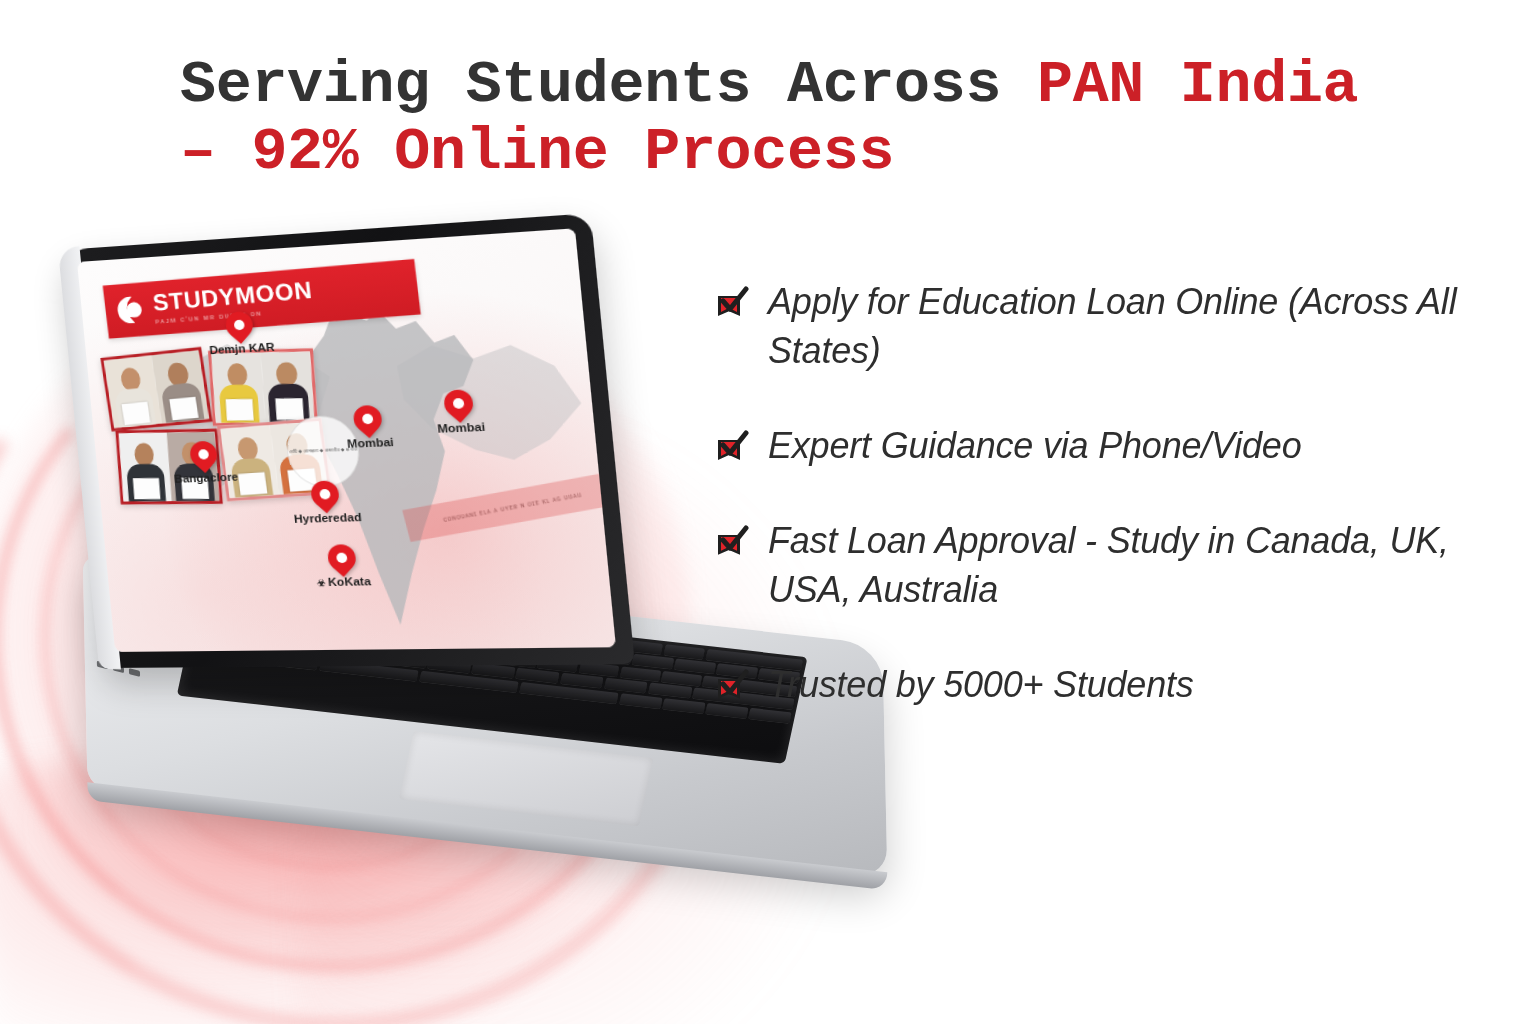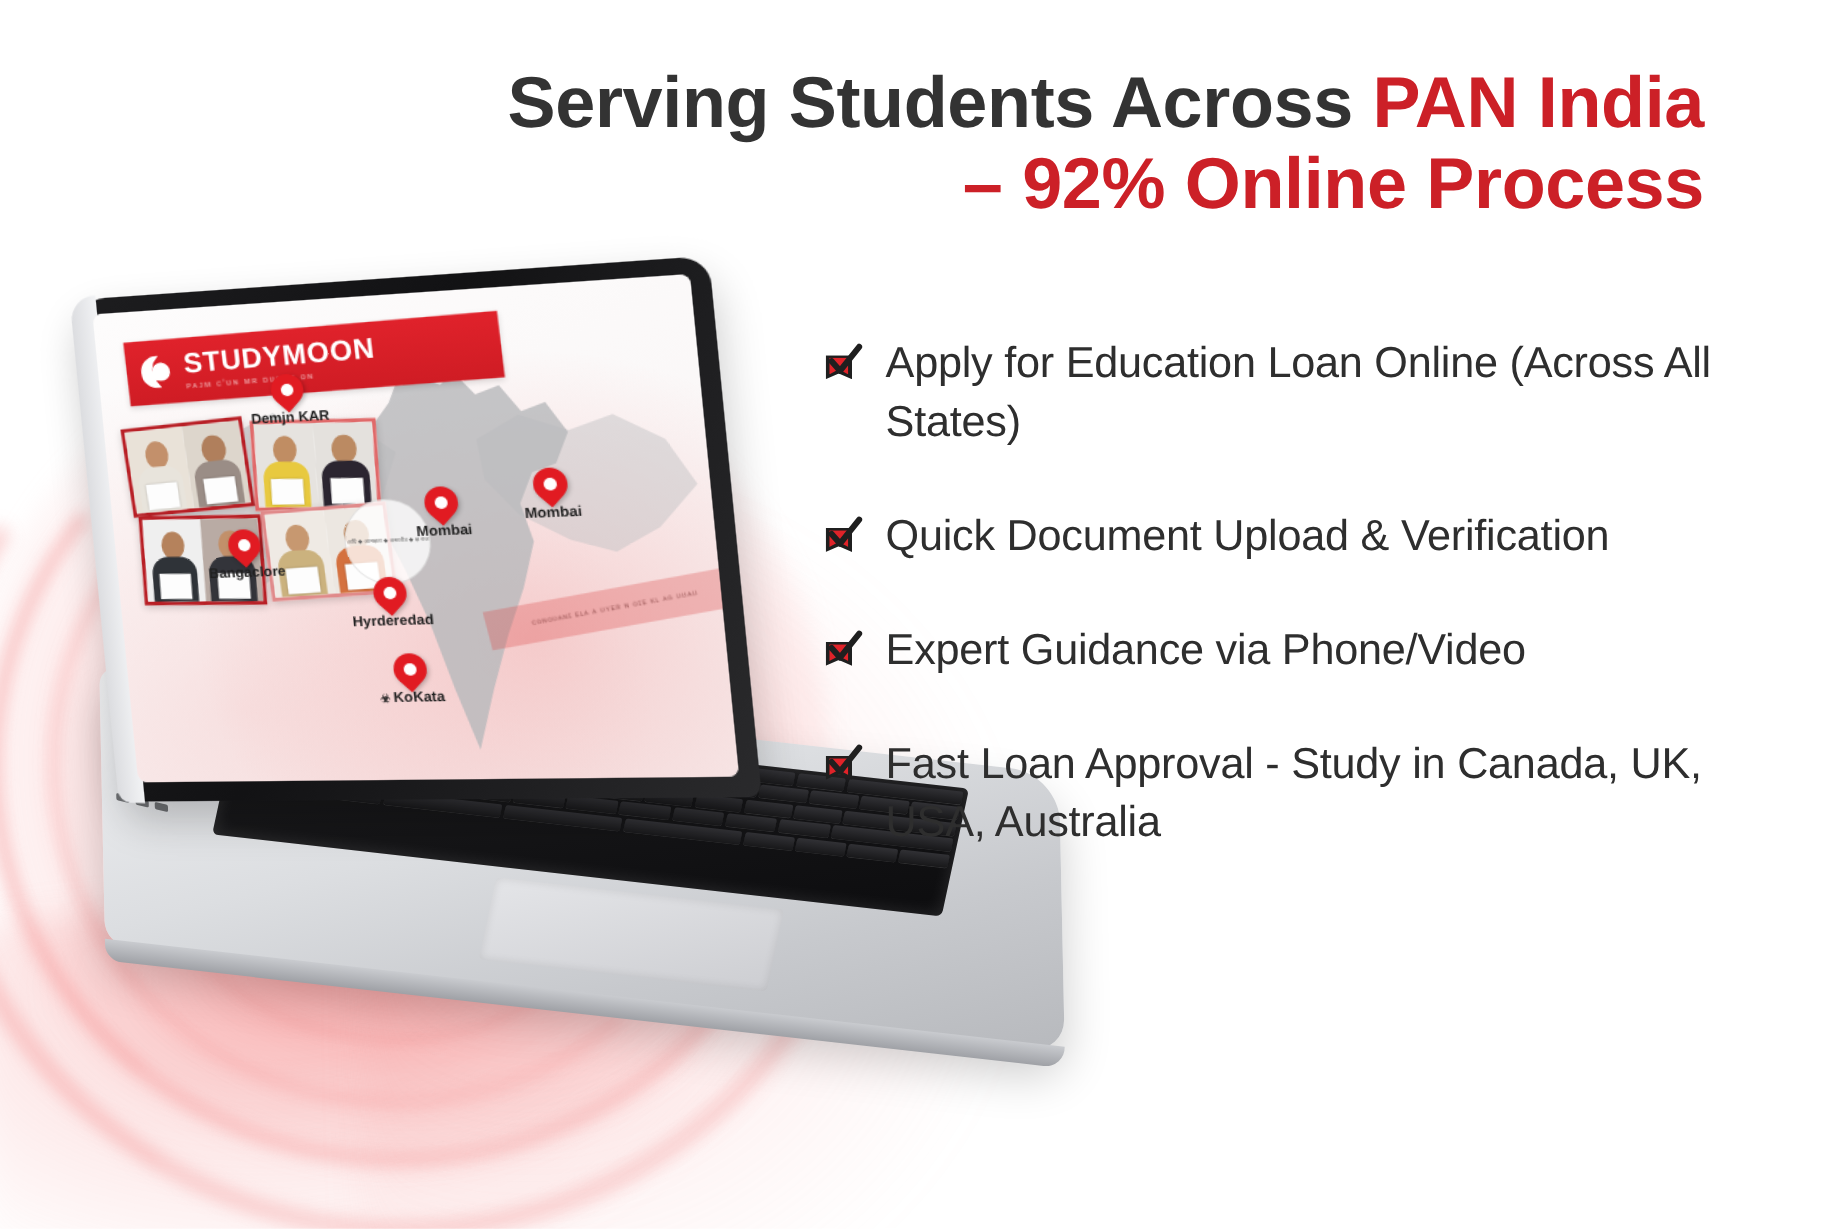--- a/index.html
+++ b/index.html
@@ -36,23 +36,24 @@
   }
   .glow-wash{
     position:absolute;left:420px;top:170px;width:560px;height:760px;
     background:radial-gradient(ellipse at 25% 50%, rgba(246,150,150,.26) 0%, rgba(255,255,255,0) 70%);
     filter:blur(16px);
   }
 
   
   .headline{
     position:absolute;left:180px;top:52px;width:1240px;
-    text-align:right;line-height:1.12;
+    text-align:left;line-height:1.12;
     font-size:60px;font-weight:bold;letter-spacing:-.3px;
     color:#333333;
+    font-family:Liberation Mono, monospace;
   }
   .headline .accent{color:#cc2027;}
   .headline .l2{display:block;}
 
   
   .laptop{position:absolute;left:85px;top:248px;width:830px;height:590px;}
 
   .lid{
     position:absolute;left:18px;top:0;width:500px;height:420px;
     background:linear-gradient(118deg,#1d1d1f 0%,#121214 44%,#2a2a2c 100%);
@@ -209,21 +210,21 @@
   .trackpad{
     position:absolute;left:40%;top:60%;width:30%;height:30%;
     background:linear-gradient(160deg,#e4e5e8,#cdced2);
     border-radius:4px;transform:skewX(-13deg);
     box-shadow:inset 0 0 8px rgba(0,0,0,.10);
   }
   .ports{position:absolute;left:1.5%;top:46%;display:flex;gap:5px;transform:skewY(7deg);}
   .ports i{display:block;width:11px;height:6px;background:#6e7073;border-radius:1.5px;}
 
   
-  .bullets{position:absolute;left:686px;top:278px;width:800px;}
+  .bullets{position:absolute;left:716px;top:278px;width:800px;font-style:italic;}
   .bullet{display:flex;align-items:flex-start;gap:18px;margin-bottom:28px;}
   .bullet .tick{flex:0 0 auto;width:34px;height:38px;position:relative;margin-top:6px;}
   .bullet .tick .box{
     position:absolute;left:2px;top:12px;width:22px;height:20px;
     background:#1f1f1f;
     clip-path:polygon(0 0,100% 0,100% 100%,50% 76%,0 100%);
   }
   .bullet .tick .box:after{
     content:"";position:absolute;left:3px;top:2px;right:3px;bottom:4px;
     background:#e02329;
@@ -458,29 +459,20 @@
     <div class="bullet gap-lg">
       <span class="tick">
         <span class="box"></span>
         <svg class="mark" viewBox="0 0 30 30">
             <path d="M4 15 L11 23 L27 3" stroke="#1f1f1f" stroke-width="5" fill="none" stroke-linecap="round" stroke-linejoin="round"></path>
           </svg>
       </span>
       <span class="txt">Apply for Education Loan Online (Across All States)</span>
     </div>
 
-    <div class="bullet gap-lg">
-      <span class="tick">
-        <span class="box"></span>
-        <svg class="mark" viewBox="0 0 30 30">
-            <path d="M4 15 L11 23 L27 3" stroke="#1f1f1f" stroke-width="5" fill="none" stroke-linecap="round" stroke-linejoin="round"></path>
-          </svg>
-      </span>
-      <span class="txt">Quick Document Upload &amp; Verification</span>
-    </div>
 
     <div class="bullet gap-lg">
       <span class="tick">
         <span class="box"></span>
         <svg class="mark" viewBox="0 0 30 30">
             <path d="M4 15 L11 23 L27 3" stroke="#1f1f1f" stroke-width="5" fill="none" stroke-linecap="round" stroke-linejoin="round"></path>
           </svg>
       </span>
       <span class="txt">Expert Guidance via Phone/Video</span>
     </div>
@@ -489,15 +481,24 @@
       <span class="tick">
         <span class="box"></span>
         <svg class="mark" viewBox="0 0 30 30">
             <path d="M4 15 L11 23 L27 3" stroke="#1f1f1f" stroke-width="5" fill="none" stroke-linecap="round" stroke-linejoin="round"></path>
           </svg>
       </span>
       <span class="txt">Fast Loan Approval - Study in Canada, UK, USA, Australia</span>
     </div>
 
 
+    <div class="bullet tight">
+      <span class="tick">
+        <span class="box"></span>
+        <svg class="mark" viewBox="0 0 30 30">
+            <path d="M4 15 L11 23 L27 3" stroke="#1f1f1f" stroke-width="5" fill="none" stroke-linecap="round" stroke-linejoin="round"></path>
+          </svg>
+      </span>
+      <span class="txt">Trusted by 5000+ Students</span>
+    </div>
 
   </div>
 </div>
 
 </body></html>

